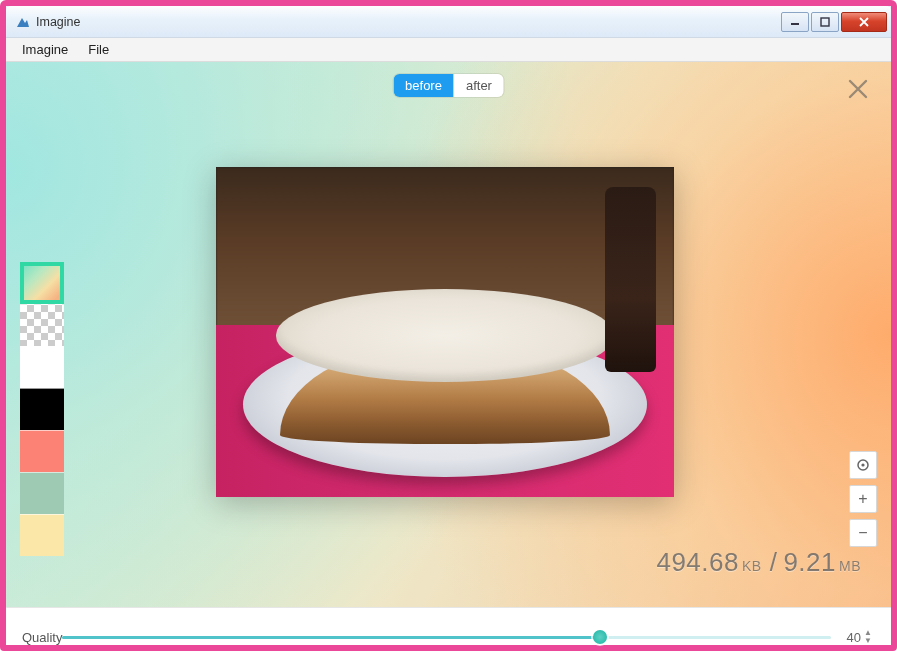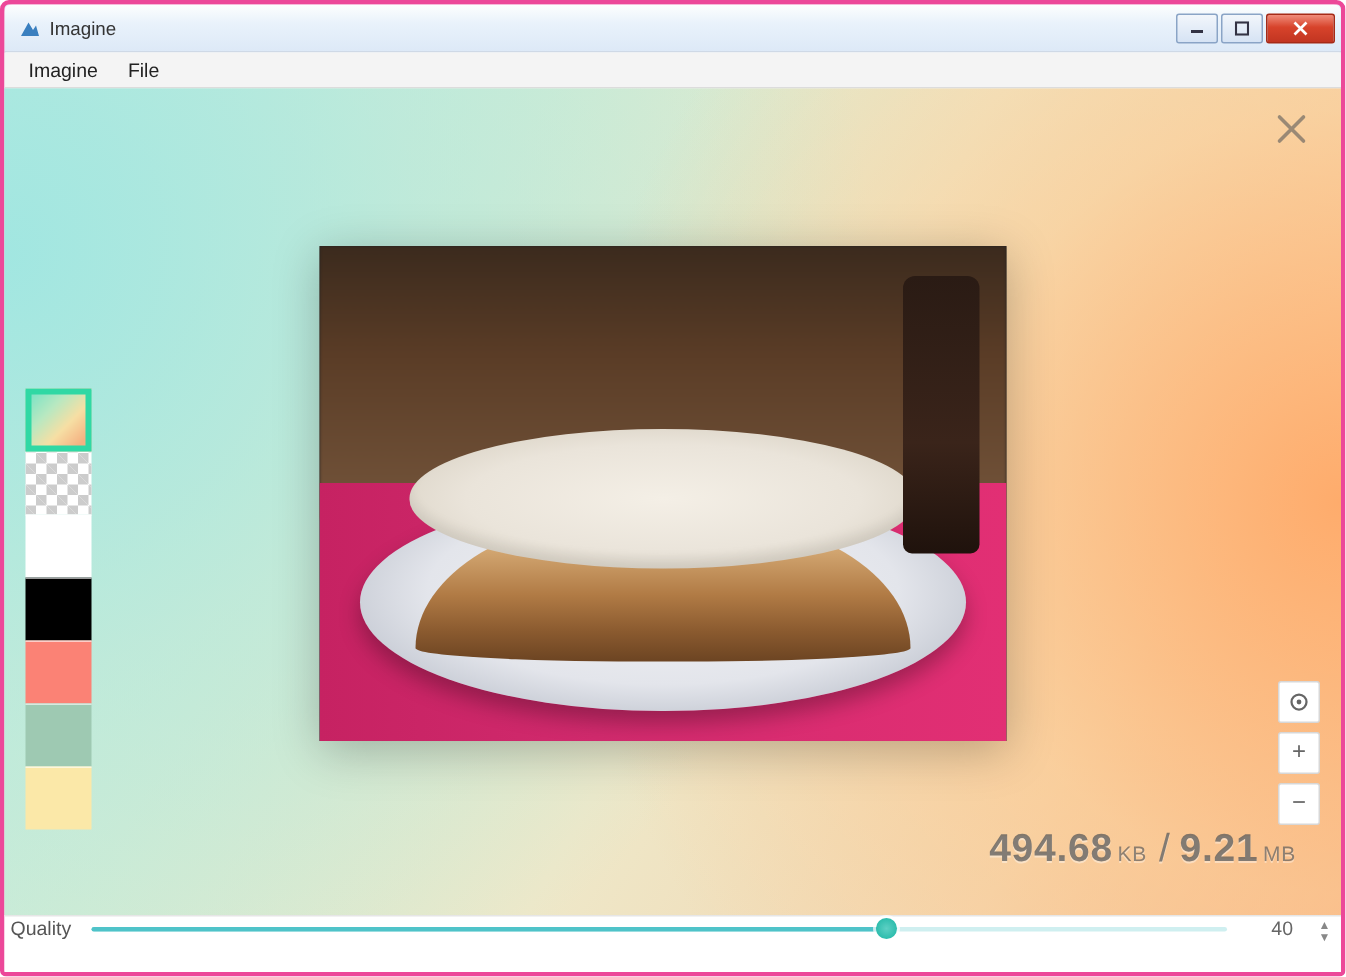--- a/index.html
+++ b/index.html
@@ -1,19 +1,19 @@
 <!DOCTYPE html>
 <html><head>
 <meta charset="utf-8">
 <style>
   * { box-sizing: border-box; margin: 0; padding: 0; }
   html, body { width: 897px; height: 651px; font-family: "Segoe UI", Tahoma, sans-serif; background: #fff; overflow: hidden; }
   .window {
     width: 897px; height: 651px;
-    border: 3px solid #ec4899;
+    border: 6px solid #ec4899;
     border-radius: 6px 6px 4px 4px;
     display: flex; flex-direction: column;
     box-shadow: inset 0 0 0 1px #e8f1fb;
     background: #fff;
   }
   .titlebar {
     height: 32px;
     background: linear-gradient(#fdfefe, #e9f2fb 40%, #dde9f7);
     border-bottom: 1px solid #cfd9e6;
     display: flex; align-items: center;
@@ -181,31 +181,31 @@
   
   .stats {
     position:absolute; right:28px; bottom:18px;
     font-size:26px;
     color: rgba(90,90,90,0.75);
     text-shadow: 0 1px 0 rgba(255,255,255,0.4);
     letter-spacing:0.5px;
     display:flex; align-items:baseline;
     white-space:nowrap;
   }
-  .stats .big { font-size:26px;font-weight:bold; }
+  .stats .big { font-size:26px; }
   .stats .unit { font-size:14px; margin: 0 2px 15px 3px; opacity:0.9;}
   .stats .slash { margin: 0 6px; font-size:26px;}
   .stats .paren { margin-left:10px;}
 
   
   .bottom-bar {
     height: 38px;
     background:#fff; border-top:1px solid #e6e6e6;
-    display:flex; align-items:flex-start;
-    padding: 0 4px; gap: 14px;
+    display:flex; align-items:flex-end;
+    padding: 0 16px; 
     font-size:13px; color:#555;
   }
   .slider-wrap {
     flex:1; position:relative; height:16px;
     display:flex; align-items:center;
   }
   .slider-track {
     height:3px; width:100%; background:#cfeff0; border-radius:2px;
     position:relative;
   }
@@ -259,20 +259,24 @@
     </div>
   </div>
 
   <div class="menubar">
     <div class="menu-item">Imagine</div>
     <div class="menu-item">File</div>
   </div>
 
   <div class="app-body">
 
+    <div class="ba-toggle">
+      <div class="seg active">before</div>
+      <div class="seg">after</div>
+    </div>
 
     <div class="close-x">
       <svg viewBox="0 0 24 24">
           <path d="M4 4 L20 20 M20 4 L4 20" stroke="currentColor" stroke-width="2.4" fill="none" stroke-linecap="round"></path>
         </svg>
     </div>
 
     <div class="swatches">
       <div class="swatch sw-gradient selected"></div>
       <div class="swatch sw-checker"></div>

